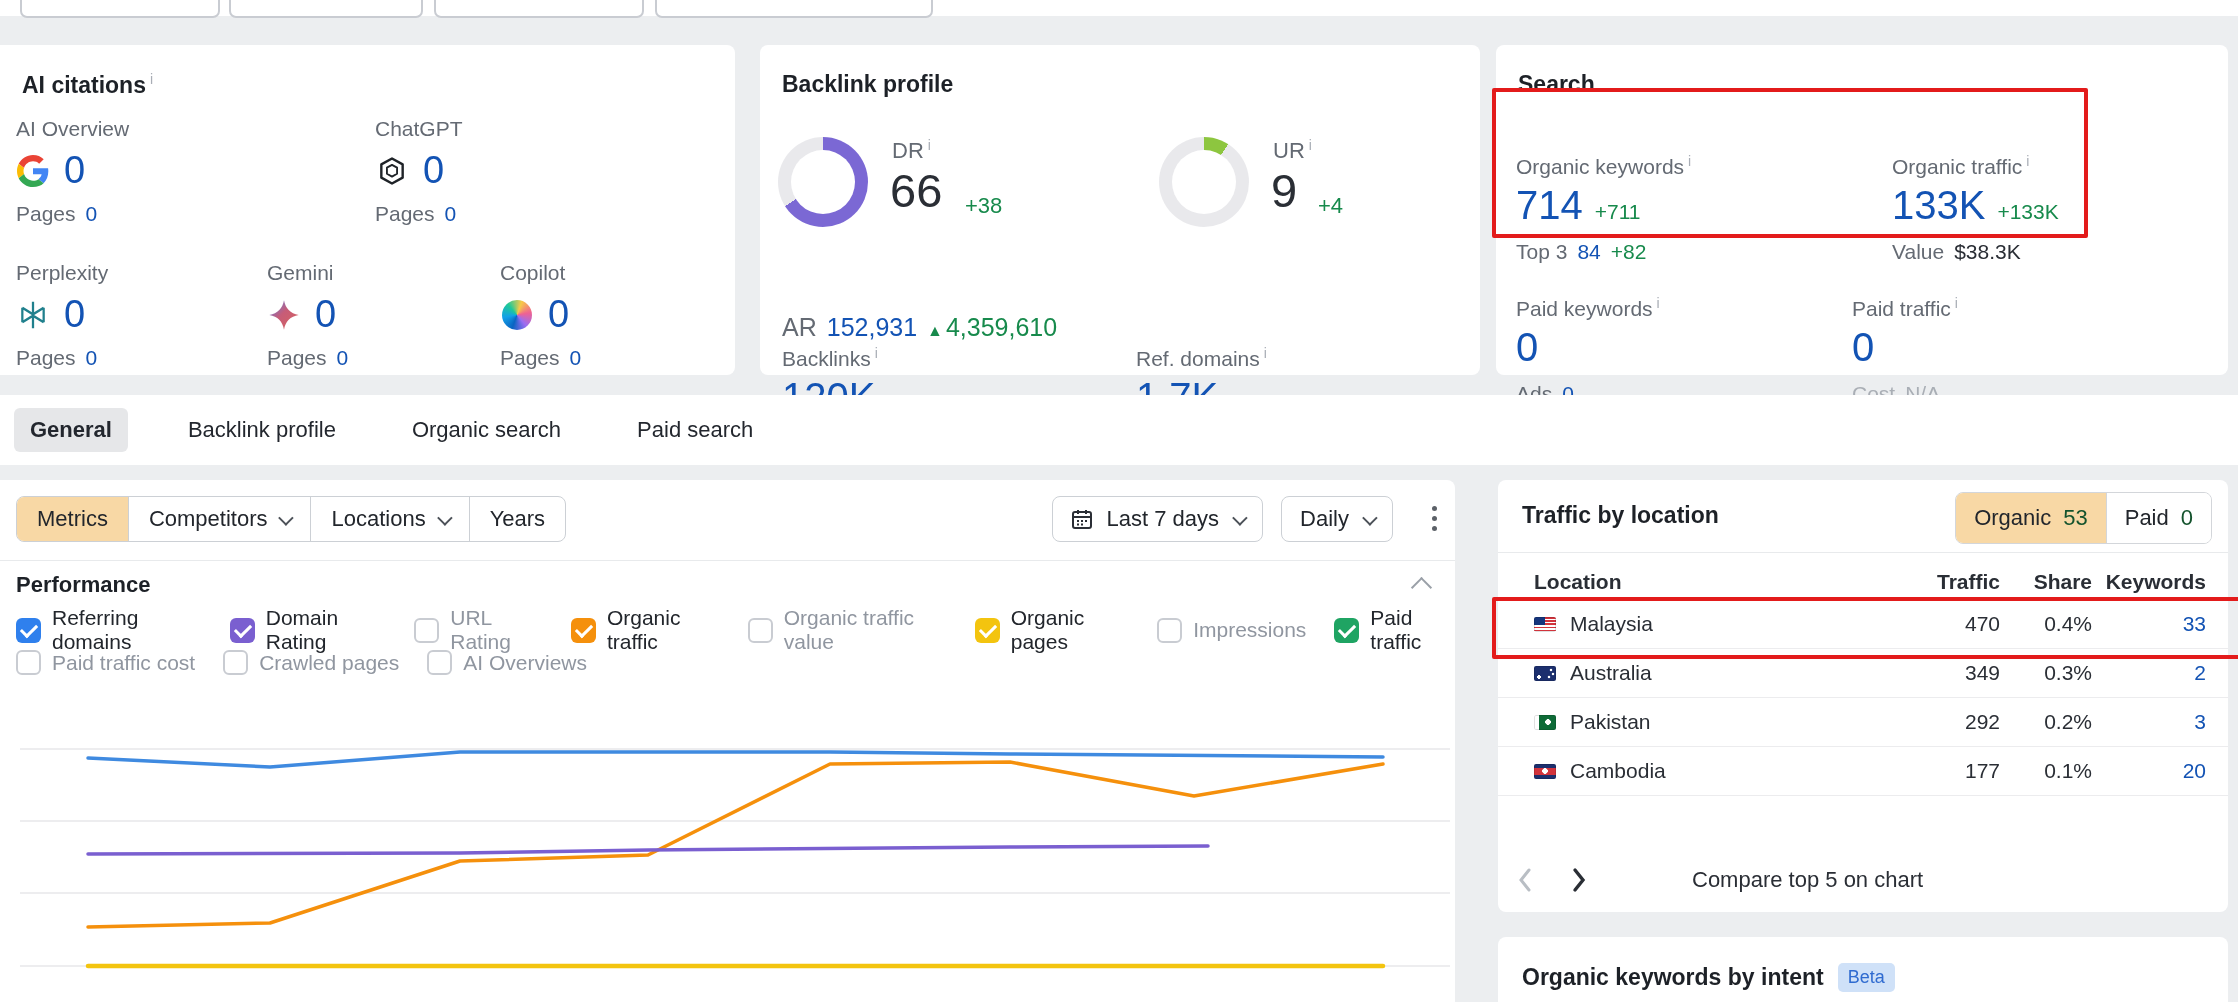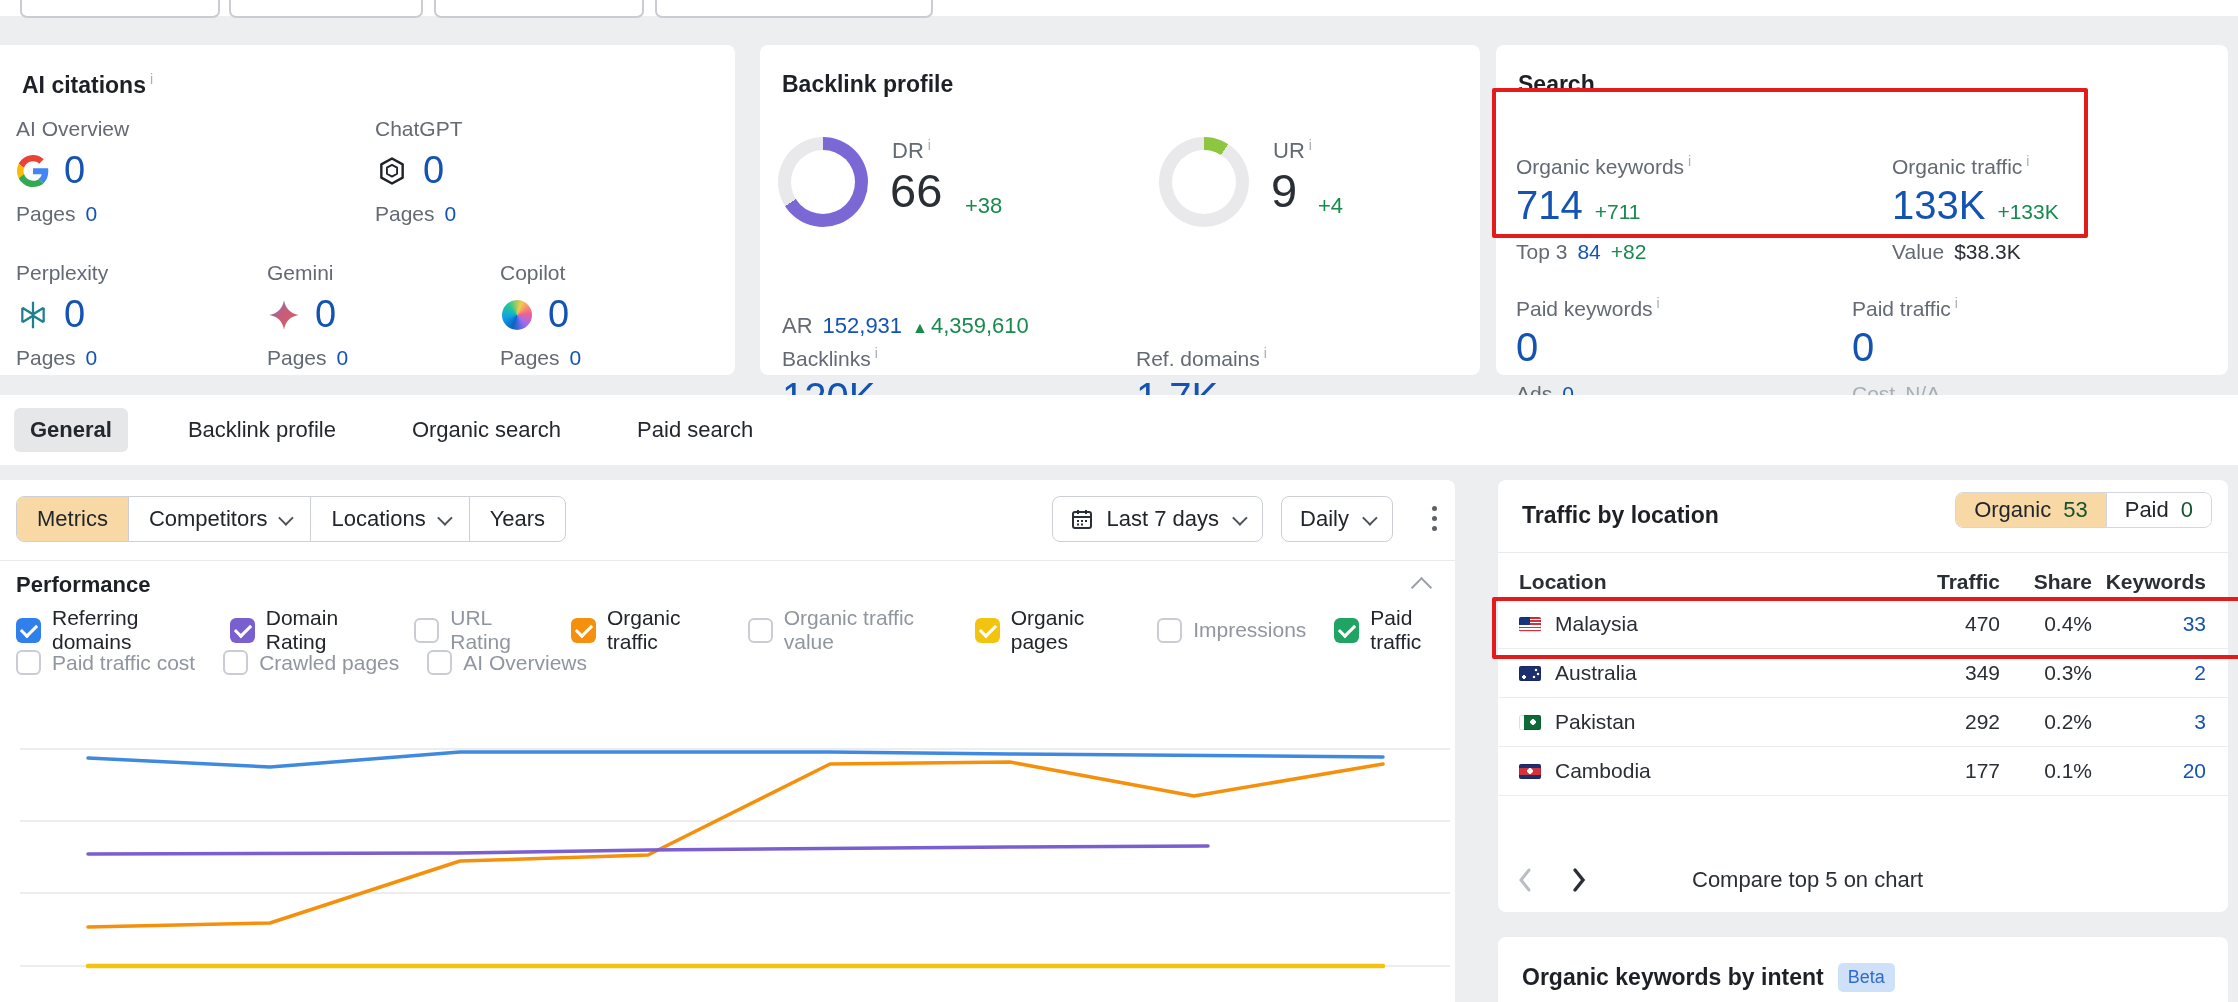--- a/index.html
+++ b/index.html
@@ -40,21 +40,21 @@
   .copilot-dot{display:inline-block;width:30px;height:30px;border-radius:50%;
     background:conic-gradient(from 200deg,#0a64c2,#13a0e8,#20c997,#f7c948,#ef6292,#9a6df2,#0a64c2);}
   .pos-0{left:16px;top:72px;} .pos-1{left:375px;top:72px;}
   .pos-2{left:16px;top:216px;} .pos-3{left:267px;top:216px;} .pos-4{left:500px;top:216px;}
   
   .donut{position:absolute;width:90px;height:90px;border-radius:50%;}
   .donut::after{content:"";position:absolute;inset:13px;background:#fff;border-radius:50%;}
   .rate-label{position:absolute;font-size:22px;color:#646a73;}
   .rate-value{position:absolute;font-size:47px;color:#2a2e35;}
   .rate-delta{position:absolute;font-size:22px;color:#178a4c;}
-  .ar-line{position:absolute;left:22px;top:268px;font-size:22px;display:flex;gap:10px;align-items:baseline;color:#646a73;}
+  .ar-line{position:absolute;left:22px;top:268px;font-size:25px;display:flex;gap:10px;align-items:baseline;color:#646a73;}
   .ar-delta::before{content:"▲";font-size:16px;margin-right:3px;}
   
   .tab{font-size:22px;color:#23272e;padding:9px 16px;border-radius:6px;}
   .tab.active{background:#e6e7e9;font-weight:bold;}
   
   .seg{position:absolute;left:16px;top:16px;display:flex;border:1.5px solid #ccd0d5;border-radius:8px;background:#fff;height:46px;box-sizing:border-box;overflow:hidden;}
   .seg-item{display:flex;align-items:center;gap:12px;padding:0 20px;font-size:22px;color:#22262c;border-right:1.5px solid #ccd0d5;}
   .seg-item:last-child{border-right:none;}
   .seg-item.active{background:#f8d8a5;}
   .chev{width:9px;height:9px;border-right:2px solid #4c5158;border-bottom:2px solid #4c5158;transform:rotate(45deg) translateY(-2px);}
@@ -68,26 +68,26 @@
   .collapse{position:absolute;right:26px;top:100px;width:13px;height:13px;border-left:2.5px solid #9aa0a8;border-top:2.5px solid #9aa0a8;transform:rotate(45deg);}
   .cb-row{position:absolute;left:16px;display:flex;gap:28px;align-items:center;}
   #cb-row1{top:126px;} #cb-row2{top:170px;}
   .cb-item{display:flex;align-items:center;gap:11px;font-size:21px;color:#9096a0;}
   .cb-item.checked{color:#22262c;}
   .cb{width:25px;height:25px;border-radius:6px;border:2px solid #c9ccd2;background:#fff;box-sizing:border-box;position:relative;flex:none;}
   .cb-item.checked .cb{border:none;}
   .cb-item.checked .cb::after{content:"";position:absolute;left:8px;top:3px;width:7px;height:13px;border:solid #fff;border-width:0 3px 3px 0;transform:rotate(45deg);}
   .chart{position:absolute;left:20px;top:210px;}
   
-  .toggle{position:absolute;right:16px;top:12px;display:flex;border:1.5px solid #d3d6da;border-radius:8px;overflow:hidden;height:36px;font-size:22px;box-sizing:border-box;}
+  .toggle{position:absolute;right:16px;top:12px;display:flex;border:1.5px solid #d3d6da;border-radius:8px;overflow:hidden;height:52px;font-size:22px;box-sizing:border-box;}
   .toggle-item{display:flex;align-items:center;gap:12px;padding:0 18px;background:#fff;color:#22262c;}
   .toggle-item + .toggle-item{border-left:1.5px solid #d3d6da;}
   .toggle-item.active{background:#f8d8a5;}
   .toggle-item .count{color:#14532d;}
-  .loc-grid{display:grid;grid-template-columns:1fr 110px 92px 114px;align-items:center;padding:0 22px 0 21px;box-sizing:border-box;}
+  .loc-grid{display:grid;grid-template-columns:1fr 110px 92px 114px;align-items:center;padding:0 22px 0 36px;box-sizing:border-box;}
   .loc-head{position:absolute;left:0;right:0;top:84px;height:36px;font-size:21px;font-weight:700;color:#2a2e35;}
   .loc-head span:not(:first-child){text-align:right;}
   #loc-rows{position:absolute;left:0;right:0;top:120px;}
   .loc-row{height:49px;border-bottom:1.5px solid #ececee;font-size:21px;color:#2a2e35;}
   .loc-row.highlighted{background:#fdf2e4;}
   .loc-cell-loc{display:flex;align-items:center;gap:14px;}
   .loc-num{text-align:right;}
   .kw-link{text-align:right;color:#1353b4;}
   .flag{width:22px;height:15px;border-radius:2px;box-shadow:0 0 0 1px rgba(0,0,0,.12) inset;flex:none;background:#ccc;}
   .flag--indonesia{background:linear-gradient(#dd3a43 0 50%,#fff 50% 100%);}

